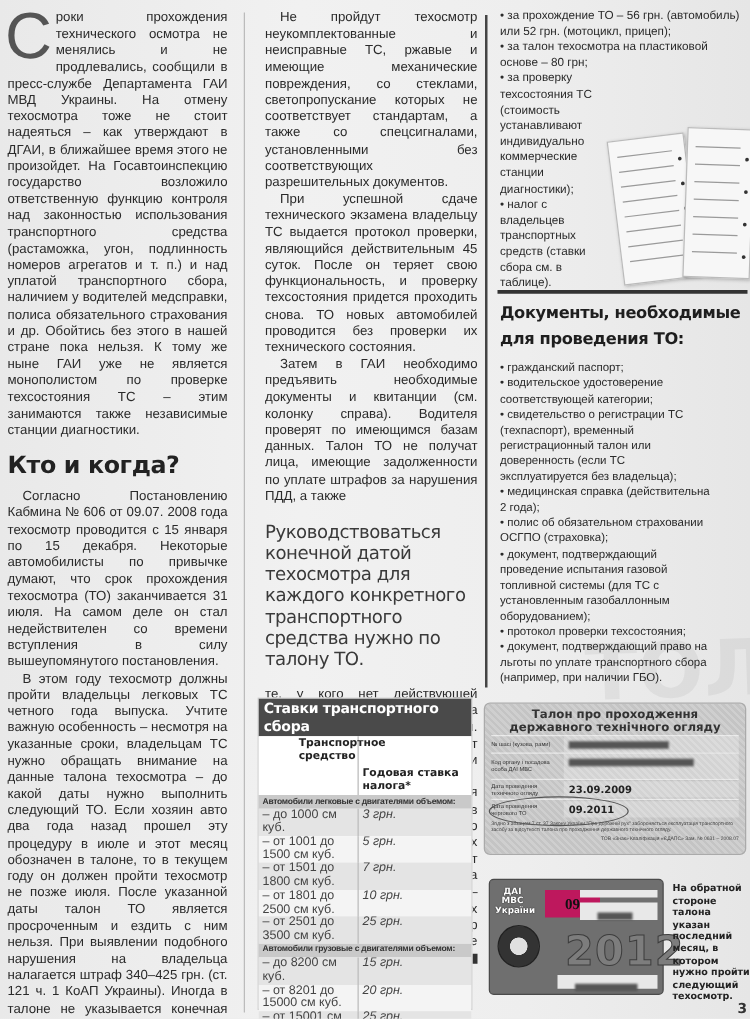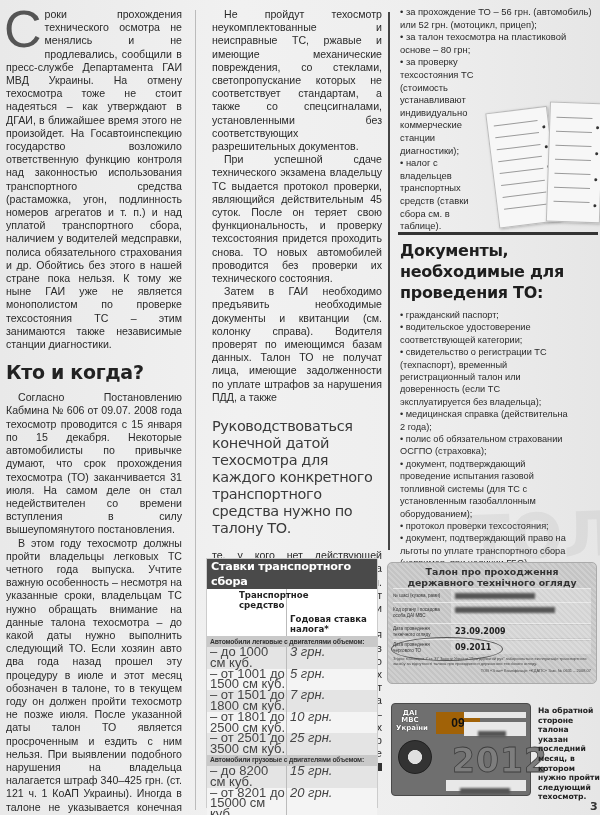--- a/index.html
+++ b/index.html
@@ -66,21 +66,21 @@
   }
   .tb-title {
     background: #4a4a4a; color: #fff; font-family: "DejaVu Sans", sans-serif;
     font-weight: bold; font-size: 11.2px; line-height: 15px; padding: 0 4px; letter-spacing: -0.2px;
   }
   .tb-head { display: flex; font-family: "DejaVu Sans", sans-serif; font-weight: bold; font-size: 8.6px; line-height: 9.5px; color: #222; background: #fff; }
   .tb-head div { padding: 2px 3px 2px 3px; }
   .tb-head .c1 { width: 80px; border-right: 1px solid #bbb; padding-left: 32px; }
   .tb-head .c2 { flex: 1; margin-top: 24px; }
   .tb-group { background: #c9c9c9; font-size: 6.8px; line-height: 8px; padding: 1.5px 3px; font-weight: bold; color: #333; letter-spacing: -0.2px; }
-  .tb-row { display: flex; font-size: 13px; line-height: 10.8px; color: #444; }
+  .tb-row { display: flex; font-size: 10px; line-height: 10.8px; color: #444; }
   .tb-row .c1 { width: 80px; padding-left: 3px; border-right: 1px solid #bbb; }
   .tb-row .c2 { flex: 1; padding-left: 3px; font-style: italic; }
   .tb-row:nth-child(odd) { background: #e4e4e4; }
   .tb-row:nth-child(even) { background: #f4f4f4; }
 
   .talon {
     position: absolute; left: 387px; top: 562px; width: 210px; height: 122px;
     background: repeating-linear-gradient(45deg, #cfcfcf 0 2px, #c4c4c4 2px 4px);
     border-radius: 5px; border: 1px solid #aaa;
   }
@@ -91,21 +91,21 @@
   .blur { display: inline-block; height: 6px; background: #555; filter: blur(1px); vertical-align: middle; }
   .talon-oval { position: absolute; left: 3px; top: 74px; width: 112px; height: 24px; border: 1.4px solid #555; border-radius: 50%; }
   .talon-foot { font-size: 4px; line-height: 4.8px; color: #444; margin: 2px 5px 0 5px; }
 
   .card {
     position: absolute; left: 391px; top: 703px; width: 140px; height: 93px;
     background: #6f6f6f; border-radius: 4px; border: 1px solid #4a4a4a;
   }
   .card .emb-txt { position: absolute; left: 4px; top: 6px; width: 28px; text-align: center; color: #fff; font-family: "DejaVu Sans", sans-serif; font-weight: bold; font-size: 7px; line-height: 7.4px; text-shadow: 0 0 1px #000; }
   .card .emblem { position: absolute; left: 6px; top: 36px; width: 34px; height: 34px; border-radius: 50%; background: radial-gradient(circle, #e0e0e0 0 30%, #333 32% 70%, #1a1a1a 72%); border: 1px solid #222; }
-  .card .month { position: absolute; left: 44px; top: 8px; width: 44px; height: 22px; background: #a16207; font-family: Liberation Sans, sans-serif; font-weight: bold; font-size: 12px; line-height: 22px; text-align: center; color: #111; }
+  .card .month { position: absolute; left: 44px; top: 8px; width: 44px; height: 22px; background: #be185d; font-family: Liberation Serif, serif; font-weight: bold; font-size: 12px; line-height: 22px; text-align: center; color: #111; }
   .card .field { position: absolute; background: #e8e8e8; }
   .card .year { position: absolute; left: 60px; top: 40px; font-family: "DejaVu Sans", sans-serif; font-size: 33px; line-height: 34px; color: #7d7d7d; font-weight: bold; -webkit-text-stroke: 0.8px #3c3c3c; letter-spacing: 1px; }
 
   .caption { position: absolute; left: 538px; top: 706px; width: 62px; font-family: "DejaVu Sans", sans-serif; font-weight: bold; font-size: 7.6px; line-height: 9.6px; color: #222; }
   .page-num { position: absolute; left: 590px; top: 800px; font-family: "DejaVu Sans", sans-serif; font-weight: bold; font-size: 11px; color: #333; }
   .ghost { position: absolute; color: rgba(0,0,0,0.05); font-family: "DejaVu Sans", sans-serif; font-weight: bold; }
 </style>
 </head>
 <body>
 
@@ -170,21 +170,21 @@
       <div class="dot" style="right:3px; top:22px;"></div>
         <div class="dot" style="right:3px; top:48px;"></div>
         <div class="dot" style="right:3px; top:74px;"></div>
         <div class="dot" style="right:3px; top:100px;"></div>
     </div>
   </div>
 
   <div class="rule-h" style="left:398px; top:232px; width:200px;"></div>
 
   <div class="col" style="left:400px; top:240px; width:198px;">
-    <h2 class="big" style="font-family:'DejaVu Sans',sans-serif;font-weight:bold;font-size:16px;line-height:21px;color:#1e1e1e;letter-spacing:-0.3px;margin-bottom:6px;text-align:left;">Документы, необходимые для проведения ТО:</h2>
+    <h2 class="big" style="font-family:'DejaVu Sans',sans-serif;font-weight:bold;font-size:13px;line-height:21px;color:#1e1e1e;letter-spacing:-0.3px;margin-bottom:6px;text-align:left;">Документы, необходимые для проведения ТО:</h2>
     <ul style="font-size:9.2px;line-height:12.4px;text-align:left;list-style:none;width:170px;">
       <li>• <span>гражданский паспорт;</span></li>
       <li>• <span>водительское удостоверение соответствующей категории;</span></li>
       <li>• <span>свидетельство о регистрации ТС (техпаспорт), временный регистрационный талон или доверенность (если ТС эксплуатируется без владельца);</span></li>
       <li>• <span>медицинская справка (действительна 2 года);</span></li>
       <li>• <span>полис об обязательном страховании ОСГПО (страховка);</span></li>
       <li>• <span>документ, подтверждающий проведение испытания газовой топливной системы (для ТС с установленным газобаллонным оборудованием);</span></li>
       <li>• <span>протокол проверки техсостояния;</span></li>
       <li>• <span>документ, подтверждающий право на льготы по уплате транспортного сбора (например, при наличии ГБО).</span></li>
     </ul>

